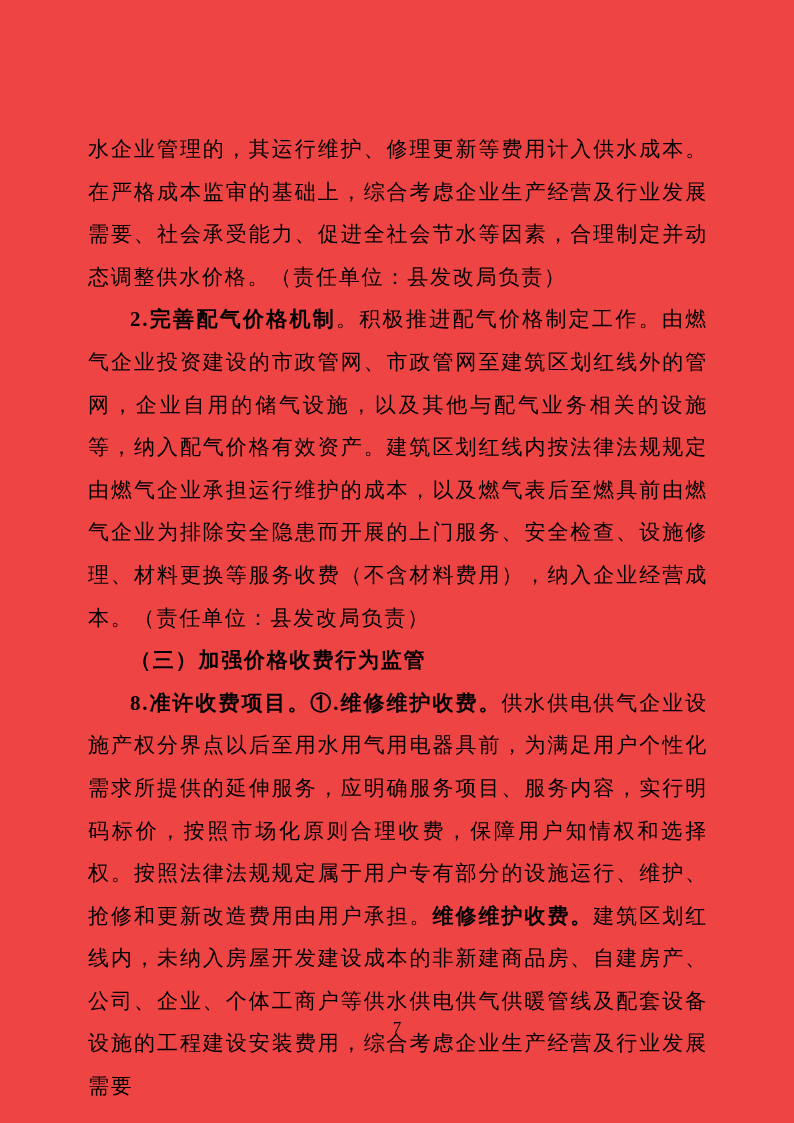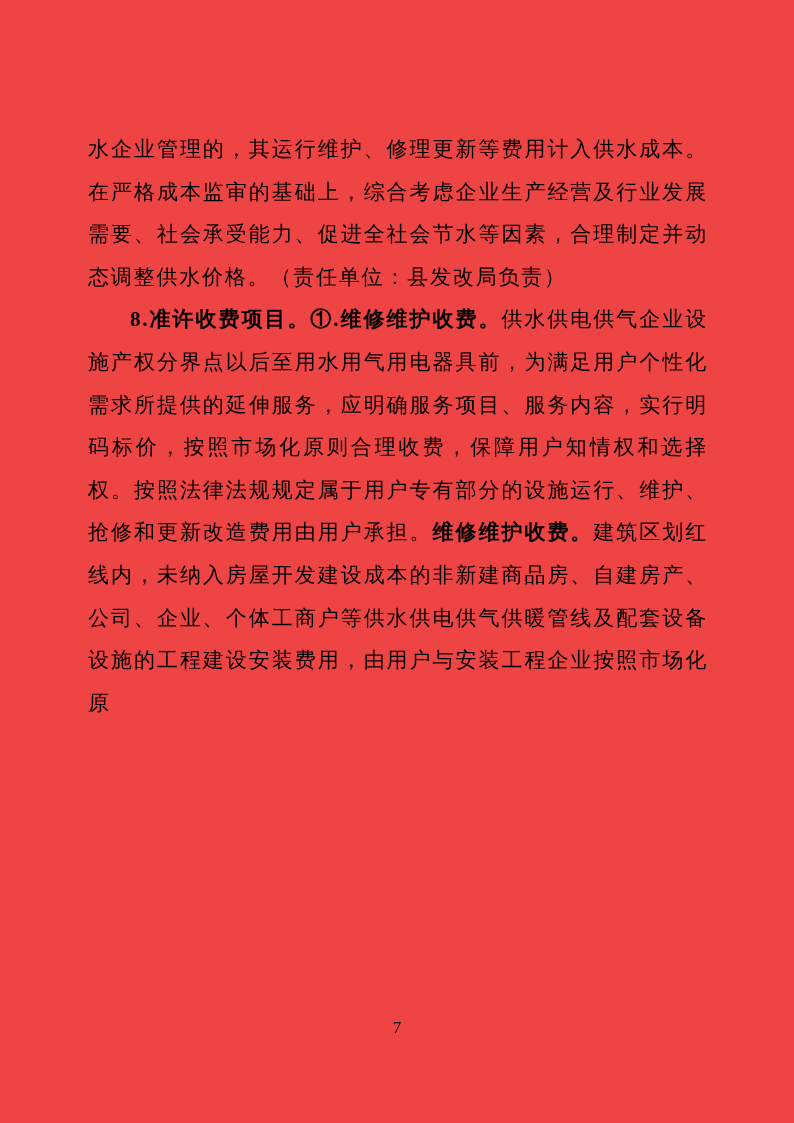--- a/index.html
+++ b/index.html
@@ -48,18 +48,20 @@
     font-size: 17px;
     letter-spacing: 0;
   }
 </style>
 </head>
 <body>
 
 <div class="page">
   <div class="content">
       <p class="para"><span class="run">水企业管理的，其运行维护、修理更新等费用计入供水成本。在严格成本监审的基础上，综合考虑企业生产经营及行业发展需要、社会承受能力、促进全社会节水等因素，合理制定并动态调整供水价格。（责任单位：县发改局负责）</span></p>
-      <p class="para indent"><span class="run bold">8.准许收费项目。①.维修维护收费。</span><span class="run">供水供电供气企业设施产权分界点以后至用水用气用电器具前，为满足用户个性化需求所提供的延伸服务，应明确服务项目、服务内容，实行明码标价，按照市场化原则合理收费，保障用户知情权和选择权。按照法律法规规定属于用户专有部分的设施运行、维护、抢修和更新改造费用由用户承担。</span><span class="run bold">维修维护收费。</span><span class="run">建筑区划红线内，未纳入房屋开发建设成本的非新建商品房、自建房产、公司、企业、个体工商户等供水供电供气供暖管线及配套设备设施的工程建设安装费用，由用户与安装工程企业按照市场化原</span></p>
+      <p class="para indent"><span class="run bold">2.完善配气价格机制</span><span class="run">。积极推进配气价格制定工作。由燃气企业投资建设的市政管网、市政管网至建筑区划红线外的管网，企业自用的储气设施，以及其他与配气业务相关的设施等，纳入配气价格有效资产。建筑区划红线内按法律法规规定由燃气企业承担运行维护的成本，以及燃气表后至燃具前由燃气企业为排除安全隐患而开展的上门服务、安全检查、设施修理、材料更换等服务收费（不含材料费用），纳入企业经营成本。（责任单位：县发改局负责）</span></p>
+      <p class="para indent heading"><span class="run bold">（三）加强价格收费行为监管</span></p>
+      <p class="para indent"><span class="run bold">8.准许收费项目。①.维修维护收费。</span><span class="run">供水供电供气企业设施产权分界点以后至用水用气用电器具前，为满足用户个性化需求所提供的延伸服务，应明确服务项目、服务内容，实行明码标价，按照市场化原则合理收费，保障用户知情权和选择权。按照法律法规规定属于用户专有部分的设施运行、维护、抢修和更新改造费用由用户承担。</span><span class="run bold">维修维护收费。</span><span class="run">建筑区划红线内，未纳入房屋开发建设成本的非新建商品房、自建房产、公司、企业、个体工商户等供水供电供气供暖管线及配套设备设施的工程建设安装费用，综合考虑企业生产经营及行业发展需要</span></p>
     </div>
   <div class="footer">
     <span>7</span>
   </div>
 </div>
 
 </body></html>

